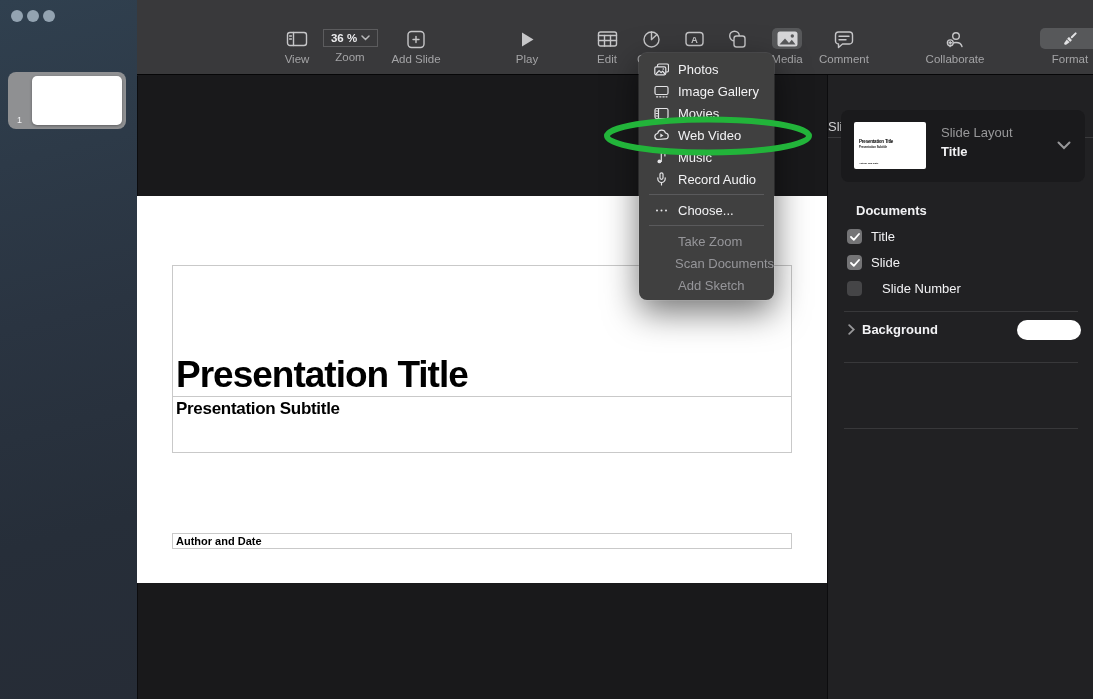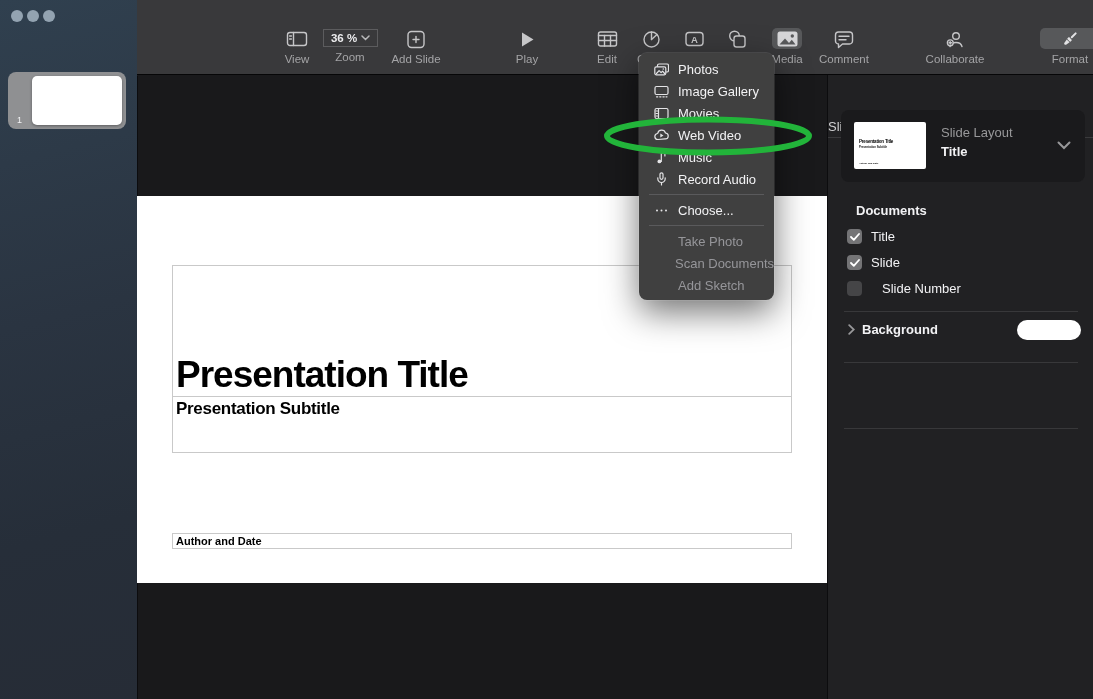--- a/index.html
+++ b/index.html
@@ -375,21 +375,21 @@
             <circle cx="3" cy="6.5" r="1" fill="#e4e4e6" stroke="none"></circle>
             <circle cx="7.5" cy="6.5" r="1" fill="#e4e4e6" stroke="none"></circle>
             <circle cx="12" cy="6.5" r="1" fill="#e4e4e6" stroke="none"></circle>
           </svg>
       </span>
       <span class="mi-label">Choose...</span>
     </div>
     <div class="menu-sep"></div>
     <div class="menu-item disabled">
       <span class="mi-icon"></span>
-      <span class="mi-label">Take Photo</span>
+      <span class="mi-label">Take Zoom</span>
     </div>
     <div class="menu-item disabled">
       <span class="mi-icon"></span>
       <span class="mi-label">Scan Documents</span>
     </div>
     <div class="menu-item disabled">
       <span class="mi-icon"></span>
       <span class="mi-label">Add Sketch</span>
     </div>
   </div>

